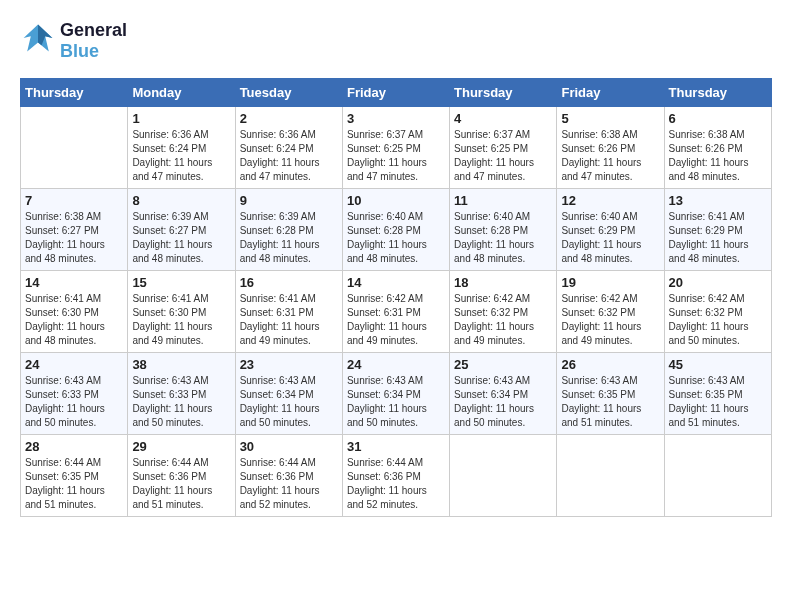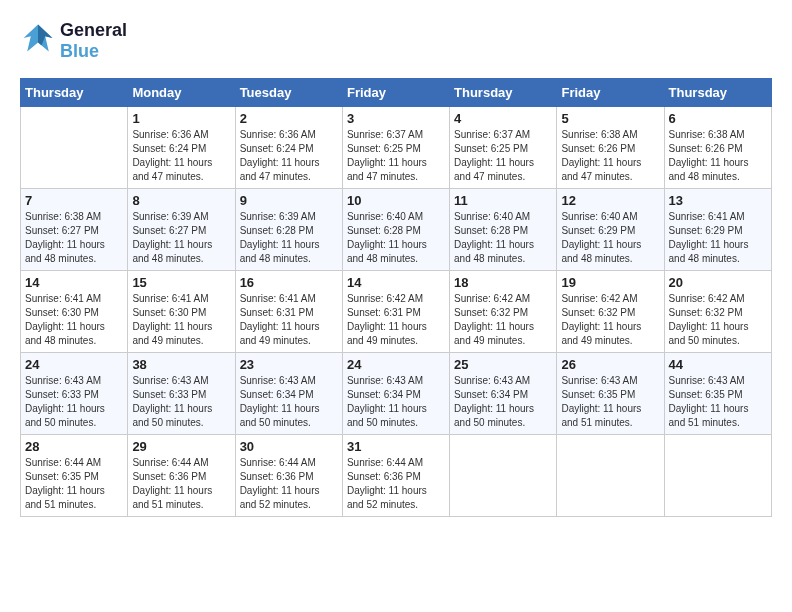--- a/index.html
+++ b/index.html
@@ -215,21 +215,21 @@
         </td>
         <td>
           <span class="day-num">25</span>
           <div class="cell-info">Sunrise: 6:43 AM<br>Sunset: 6:34 PM<br>Daylight: 11 hours and 50 minutes.</div>
         </td>
         <td>
           <span class="day-num">26</span>
           <div class="cell-info">Sunrise: 6:43 AM<br>Sunset: 6:35 PM<br>Daylight: 11 hours and 51 minutes.</div>
         </td>
         <td>
-          <span class="day-num">44</span>
+          <span class="day-num">45</span>
           <div class="cell-info">Sunrise: 6:43 AM<br>Sunset: 6:35 PM<br>Daylight: 11 hours and 51 minutes.</div>
         </td>
       </tr>
       <tr>
         <td>
           <span class="day-num">28</span>
           <div class="cell-info">Sunrise: 6:44 AM<br>Sunset: 6:35 PM<br>Daylight: 11 hours and 51 minutes.</div>
         </td>
         <td>
           <span class="day-num">29</span>

